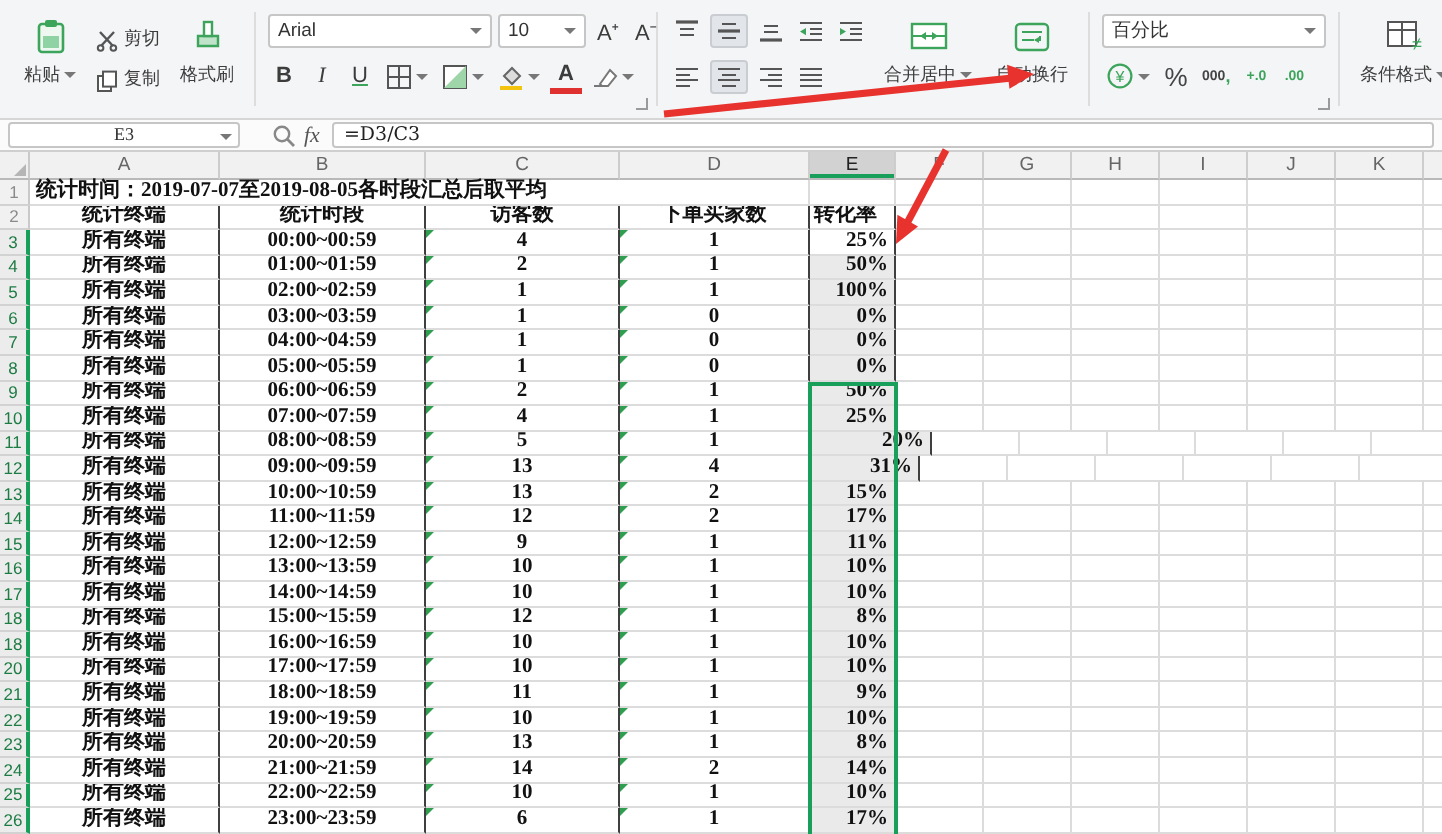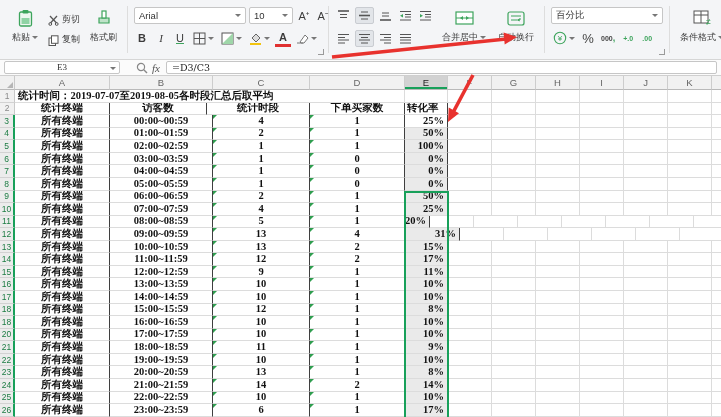--- a/index.html
+++ b/index.html
@@ -417,22 +417,22 @@
         <div class="c lite" style="width: 44px;"></div>
         <div class="c lite" style="width: 44px;"></div>
         <div class="c lite" style="width: 44px;"></div>
         <div class="c lite" style="width: 44px;"></div>
         <div class="c lite" style="width: 44px;"></div>
         <div class="c lite fillcell"></div>
       </div>
       <div class="grow" style="height: 12.5769px;">
         <div class="rh" style="height: 12.5769px;">2</div>
         <div class="c dark" style="width: 95px;">统计终端</div>
+        <div class="c dark" style="width: 103px;">统计时段</div>
         <div class="c dark" style="width: 97px;">访客数</div>
-        <div class="c dark" style="width: 103px;">统计时段</div>
         <div class="c dark" style="width: 95px;">下单买家数</div>
         <div class="c dark eh" style="width: 43px;">转化率</div>
         <div class="c lite" style="width: 44px;"></div>
         <div class="c lite" style="width: 44px;"></div>
         <div class="c lite" style="width: 44px;"></div>
         <div class="c lite" style="width: 44px;"></div>
         <div class="c lite" style="width: 44px;"></div>
         <div class="c lite" style="width: 44px;"></div>
         <div class="c lite fillcell"></div>
       </div>
@@ -555,21 +555,21 @@
         <div class="c lite" style="width: 44px;"></div>
         <div class="c lite" style="width: 44px;"></div>
         <div class="c lite fillcell"></div>
       </div>
       <div class="grow" style="height: 12.5769px;">
         <div class="rh rhsel" style="height: 12.5769px;">11</div>
         <div class="c dark" style="width: 95px;">所有终端</div>
         <div class="c dark" style="width: 103px;">08:00~08:59</div>
         <div class="c dark" style="width: 97px;">5<span class="tri"></span></div>
         <div class="c dark" style="width: 95px;">1<span class="tri"></span></div>
-        <div class="c dark num shade" style="width: 25px;">20%</div>
+        <div class="c dark num shade" style="width: 61px;">20%</div>
         <div class="c lite" style="width: 44px;"></div>
         <div class="c lite" style="width: 44px;"></div>
         <div class="c lite" style="width: 44px;"></div>
         <div class="c lite" style="width: 44px;"></div>
         <div class="c lite" style="width: 44px;"></div>
         <div class="c lite" style="width: 44px;"></div>
         <div class="c lite fillcell"></div>
       </div>
       <div class="grow" style="height: 12.5769px;">
         <div class="rh rhsel" style="height: 12.5769px;">12</div>

